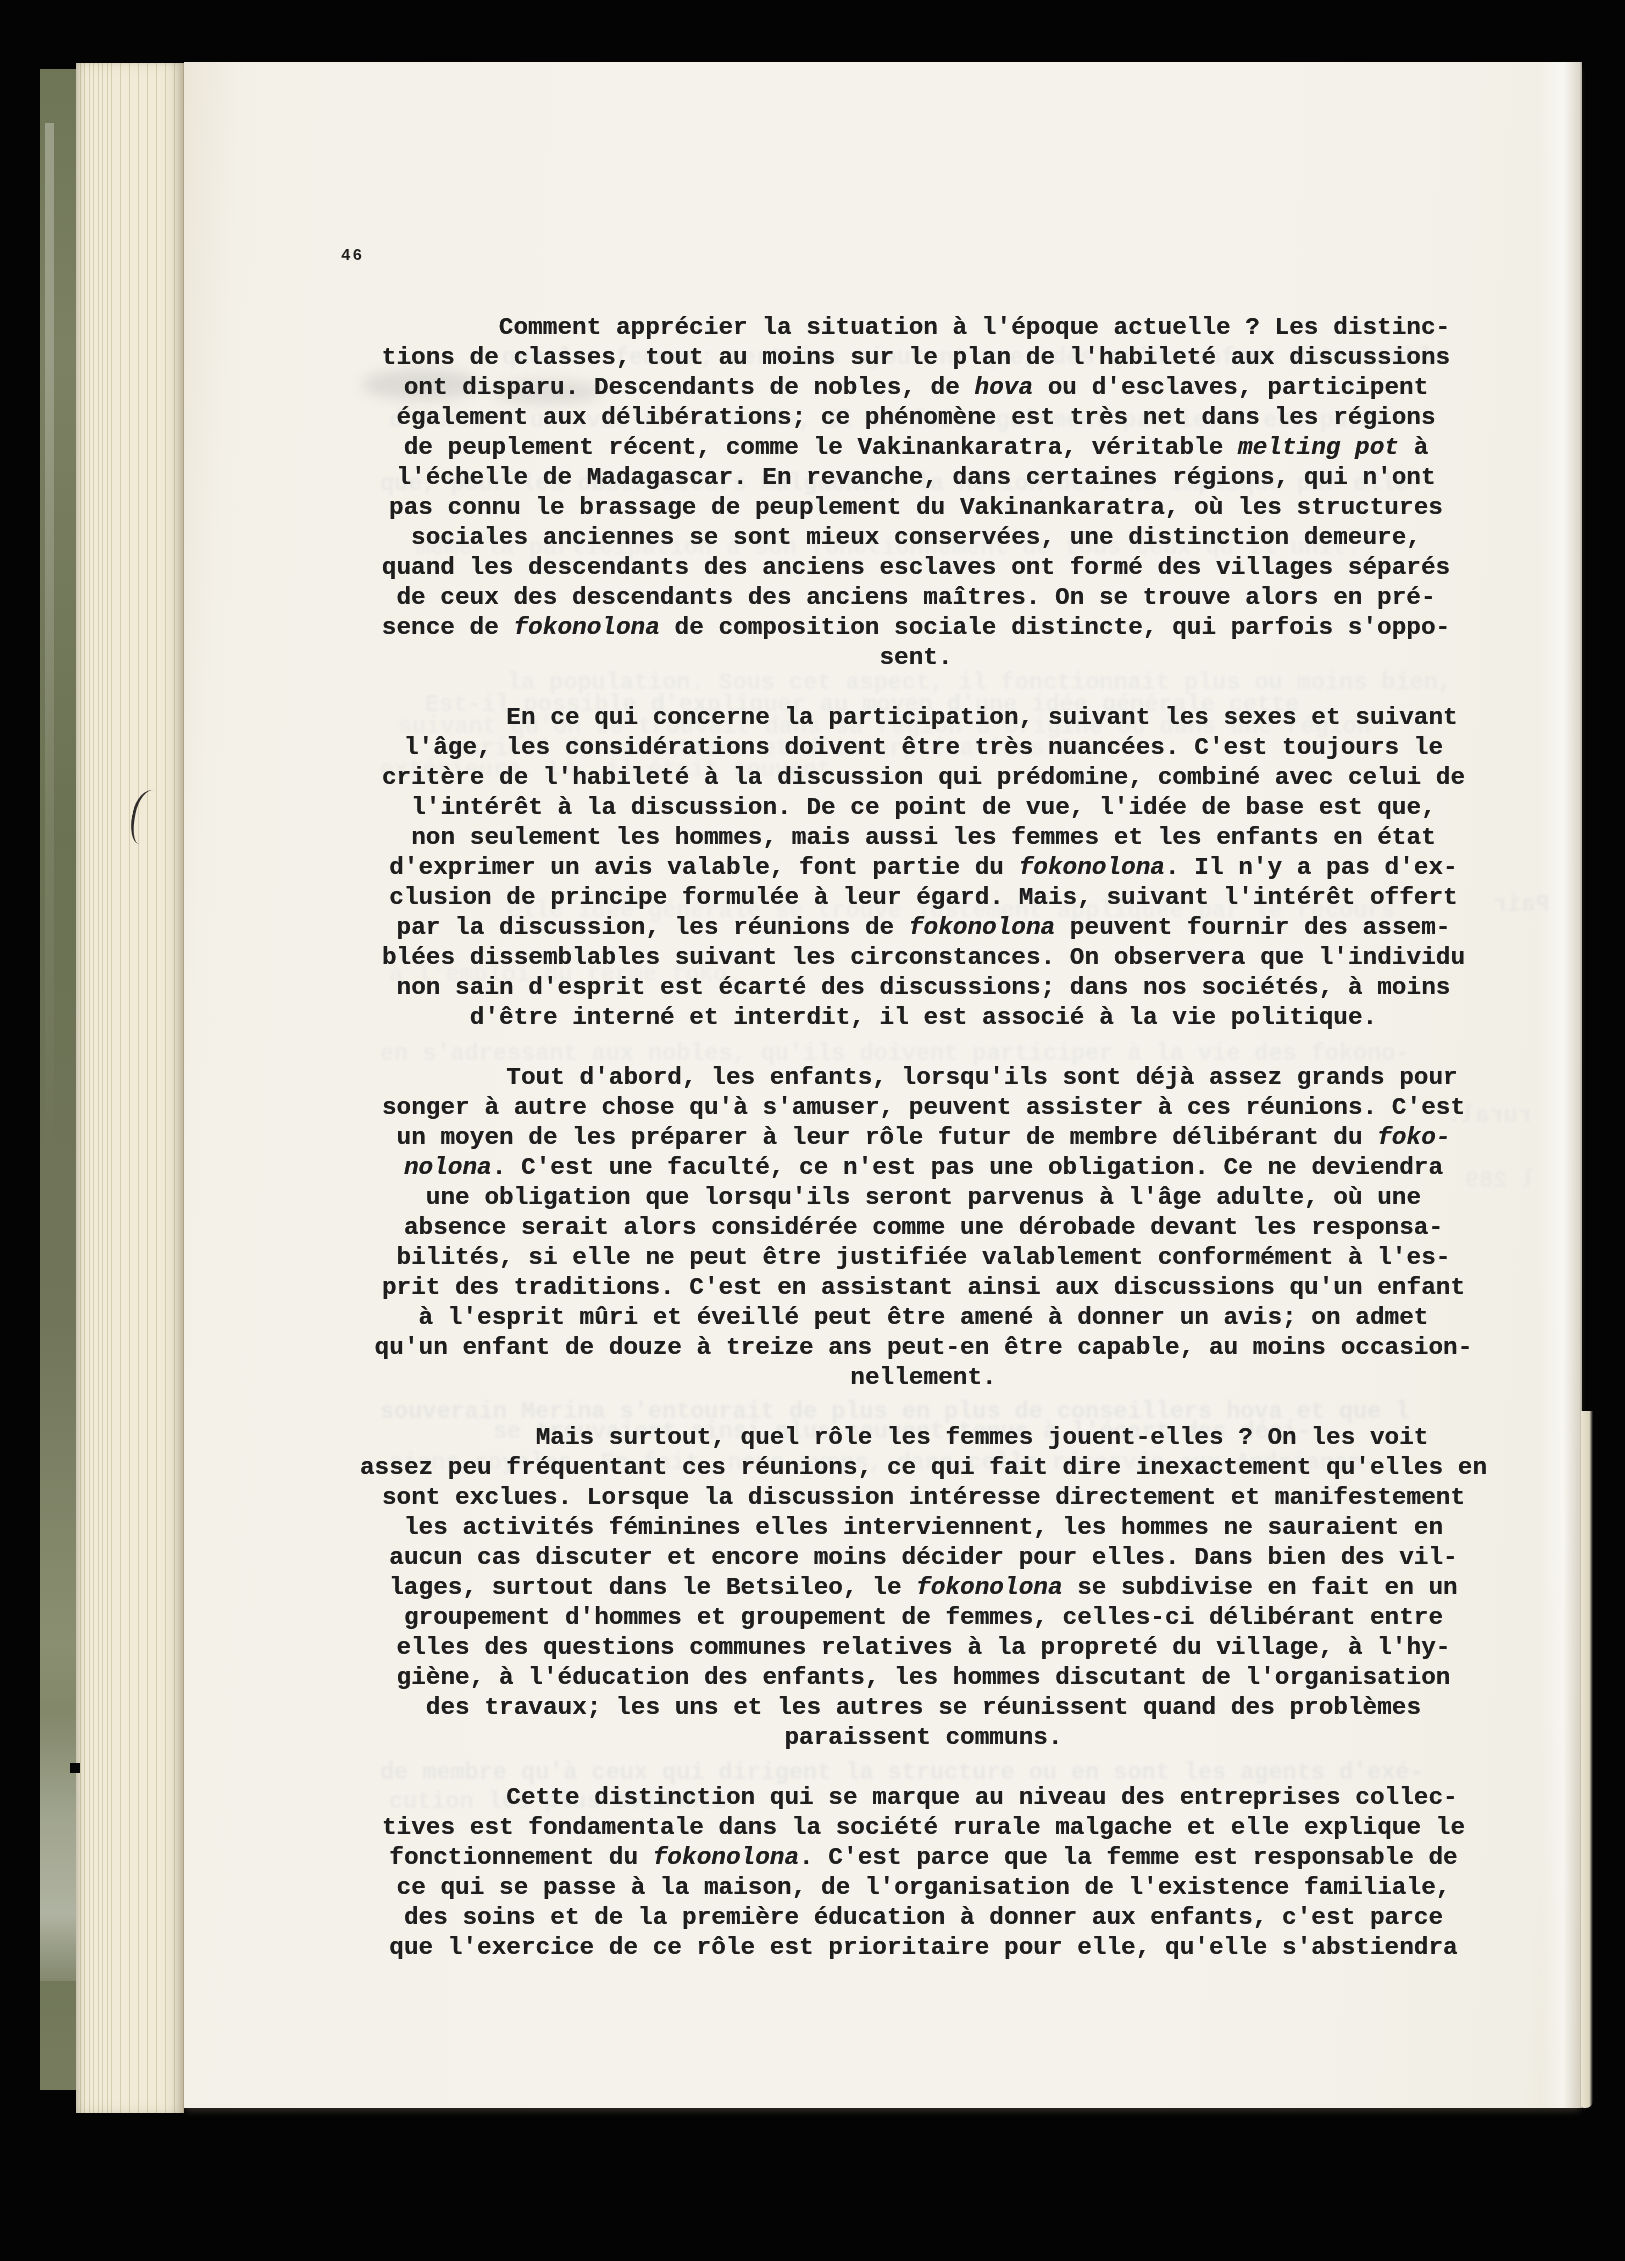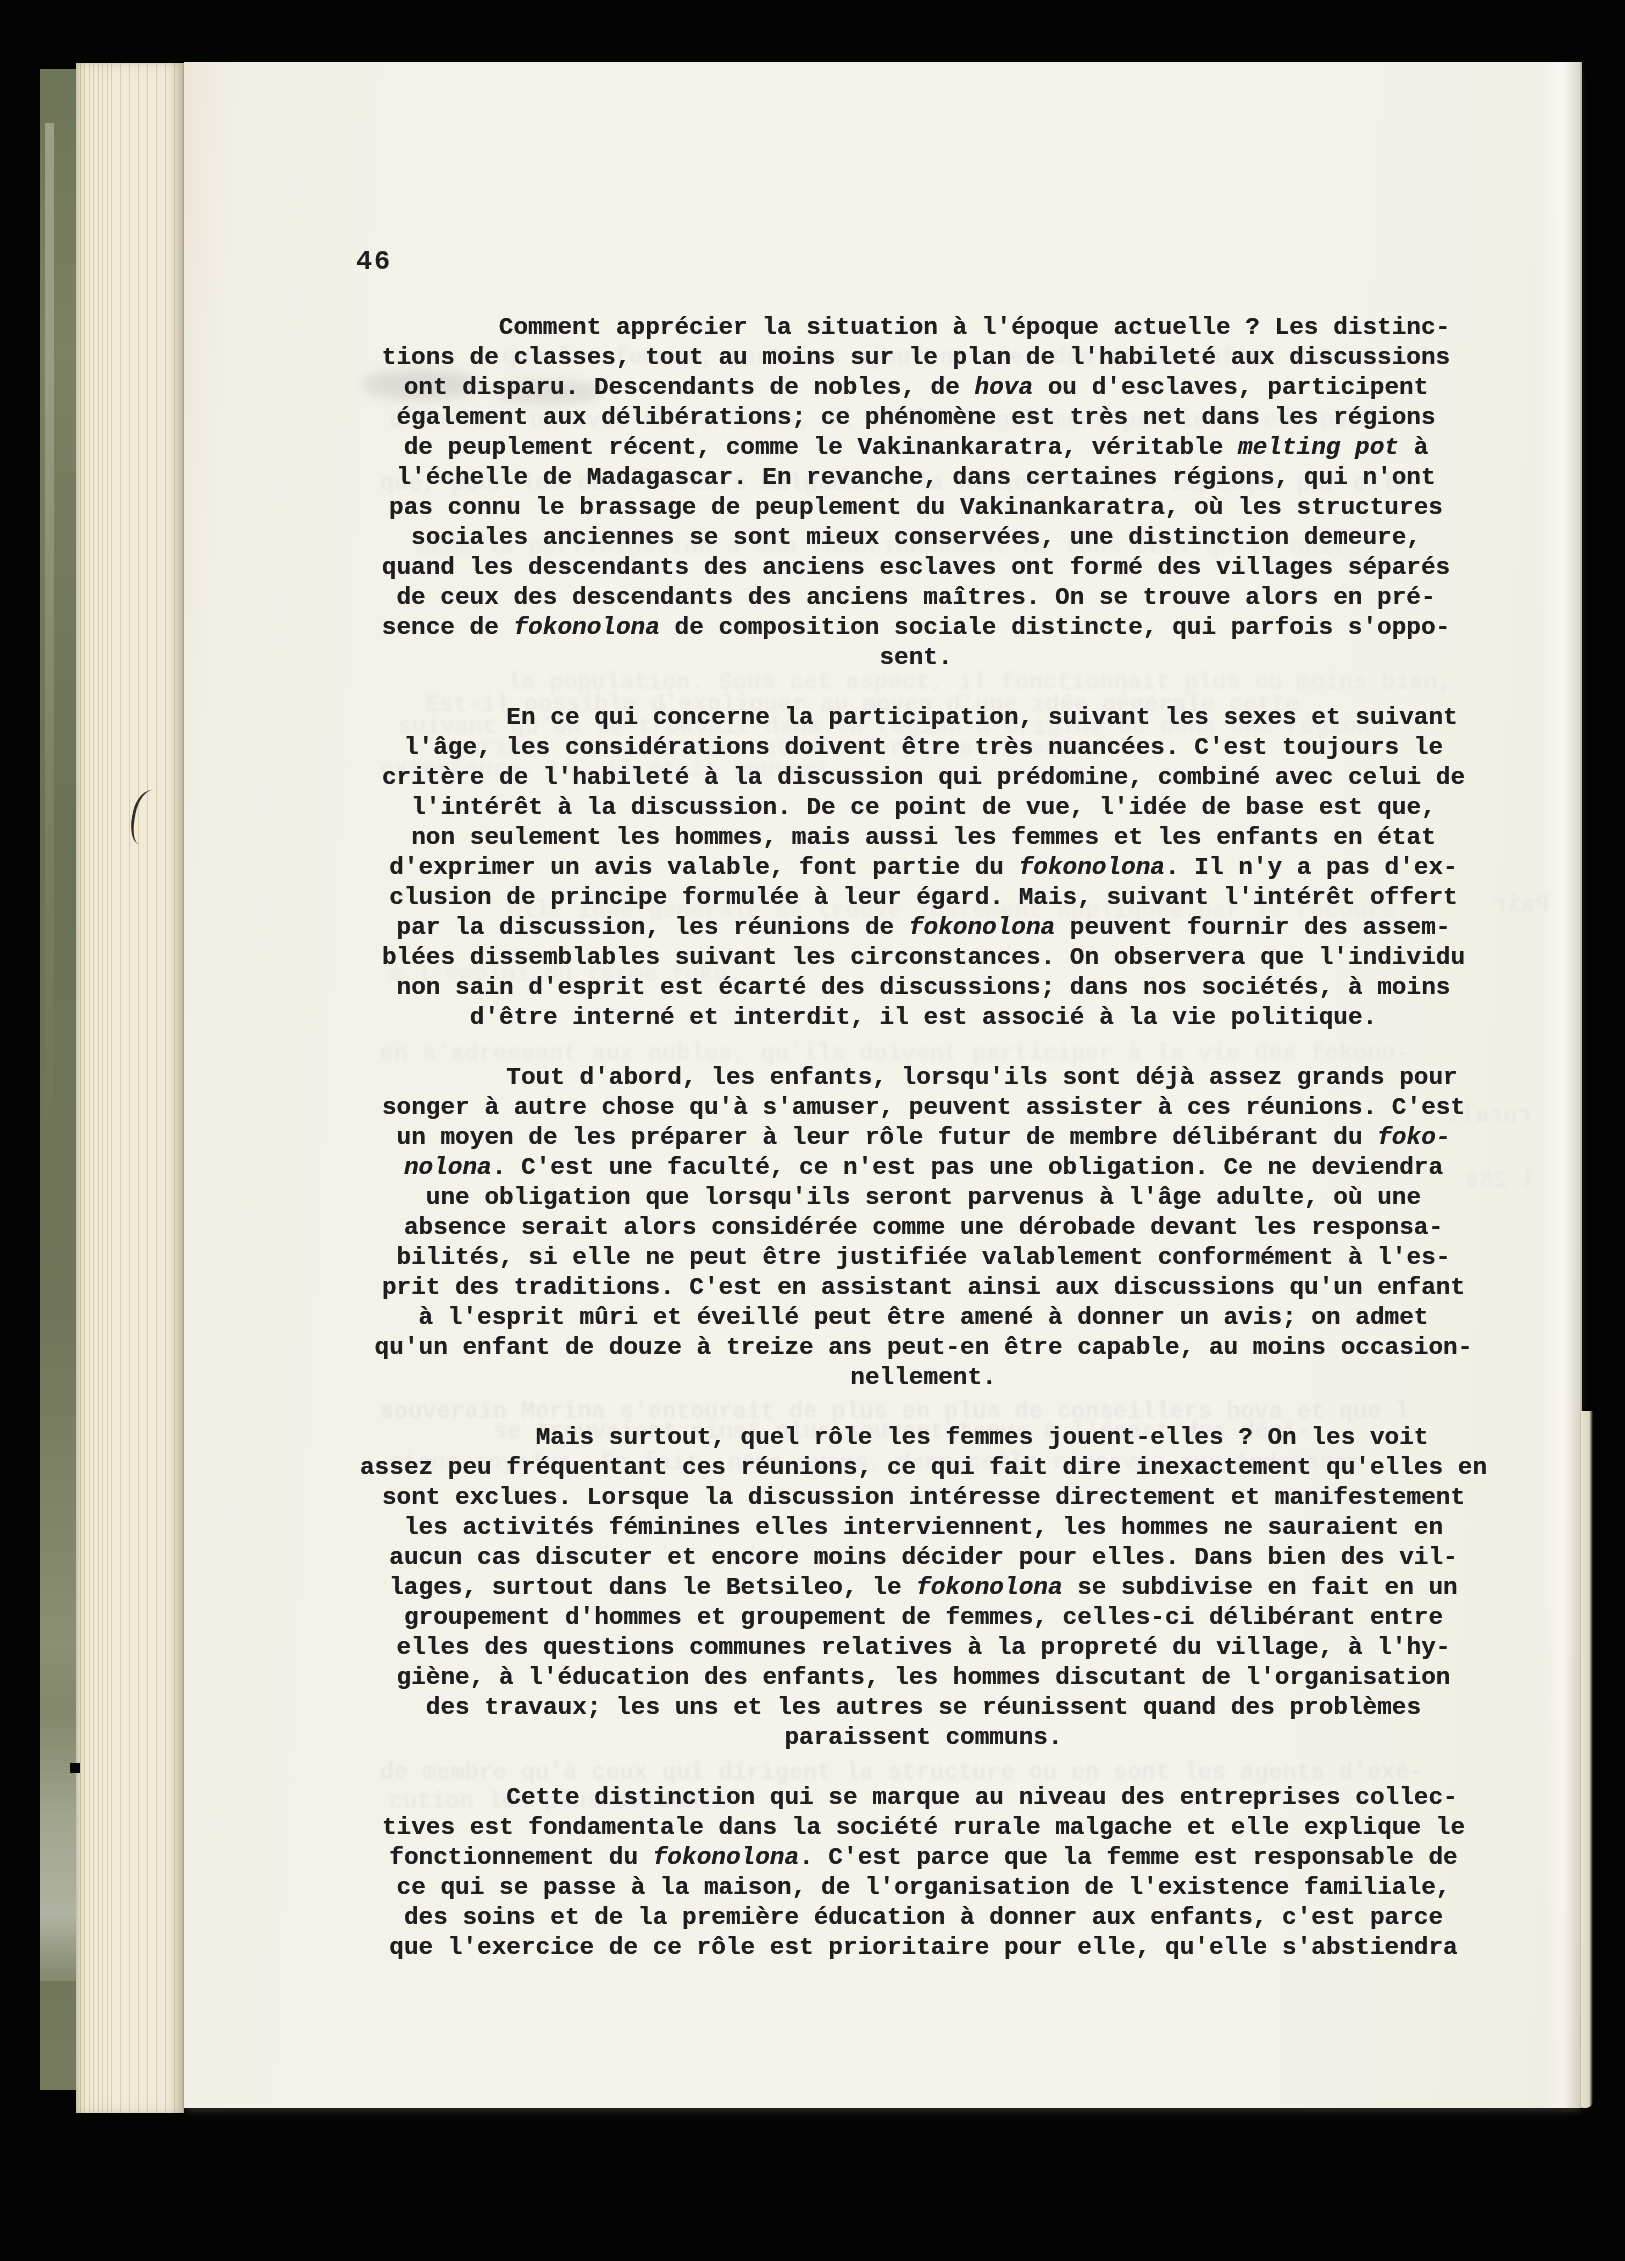--- a/index.html
+++ b/index.html
@@ -37,21 +37,21 @@
     content:"";position:absolute;right:0;top:0;width:42px;height:100%;
     background:linear-gradient(90deg,rgba(255,255,255,0),rgba(255,255,255,.5) 55%,rgba(170,160,140,.30) 94%,rgba(95,90,72,.45) 100%);
   }
   .under-edge{ 
     position:absolute;left:1581px;top:1411px;width:11.8px;height:697px;
     background:linear-gradient(90deg,#eae4d2,#d9d2bd 70%,#6d685500 100%);
     border-radius:0 0 7.2px 2.7px;
   }
   .pagenum{
     position:absolute;left:341px;top:247px;
-    font-size:27px;font-weight:bold;color:var(--ink,#1e1e1e);letter-spacing:1.8px;margin-left:15px;
+    font-size:16px;font-weight:bold;color:var(--ink,#1e1e1e);letter-spacing:1.8px;
   }
   .text-layer{
     position:absolute;left:328px;top:313px;width:1176px;
     font-size:24.4px;line-height:30px;font-weight:bold;color:var(--ink,#1e1e1e);
     white-space:pre;text-shadow:0 0 0.5px rgba(25,25,25,.75);text-align:center;
   }
   .para + .para{margin-top:30px;margin-left:15px;}
   .text-layer em{}
   .ghost-layer .ghost{
     position:absolute;font-size:23.5px;line-height:27px;font-weight:bold;

